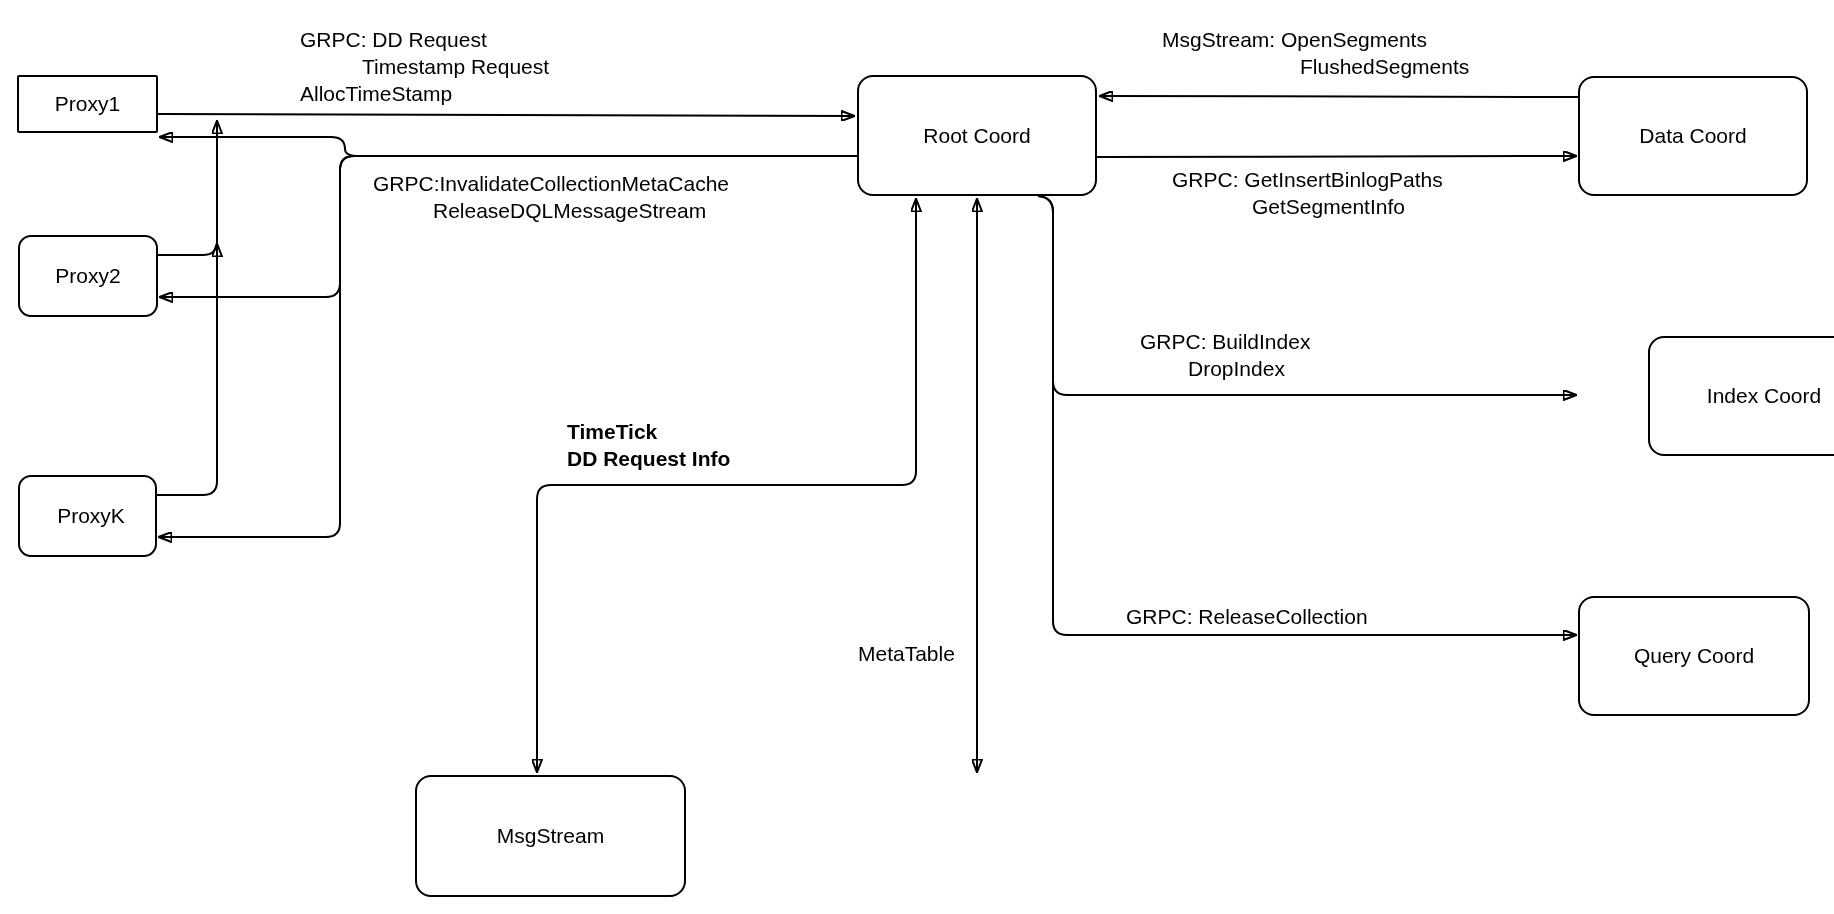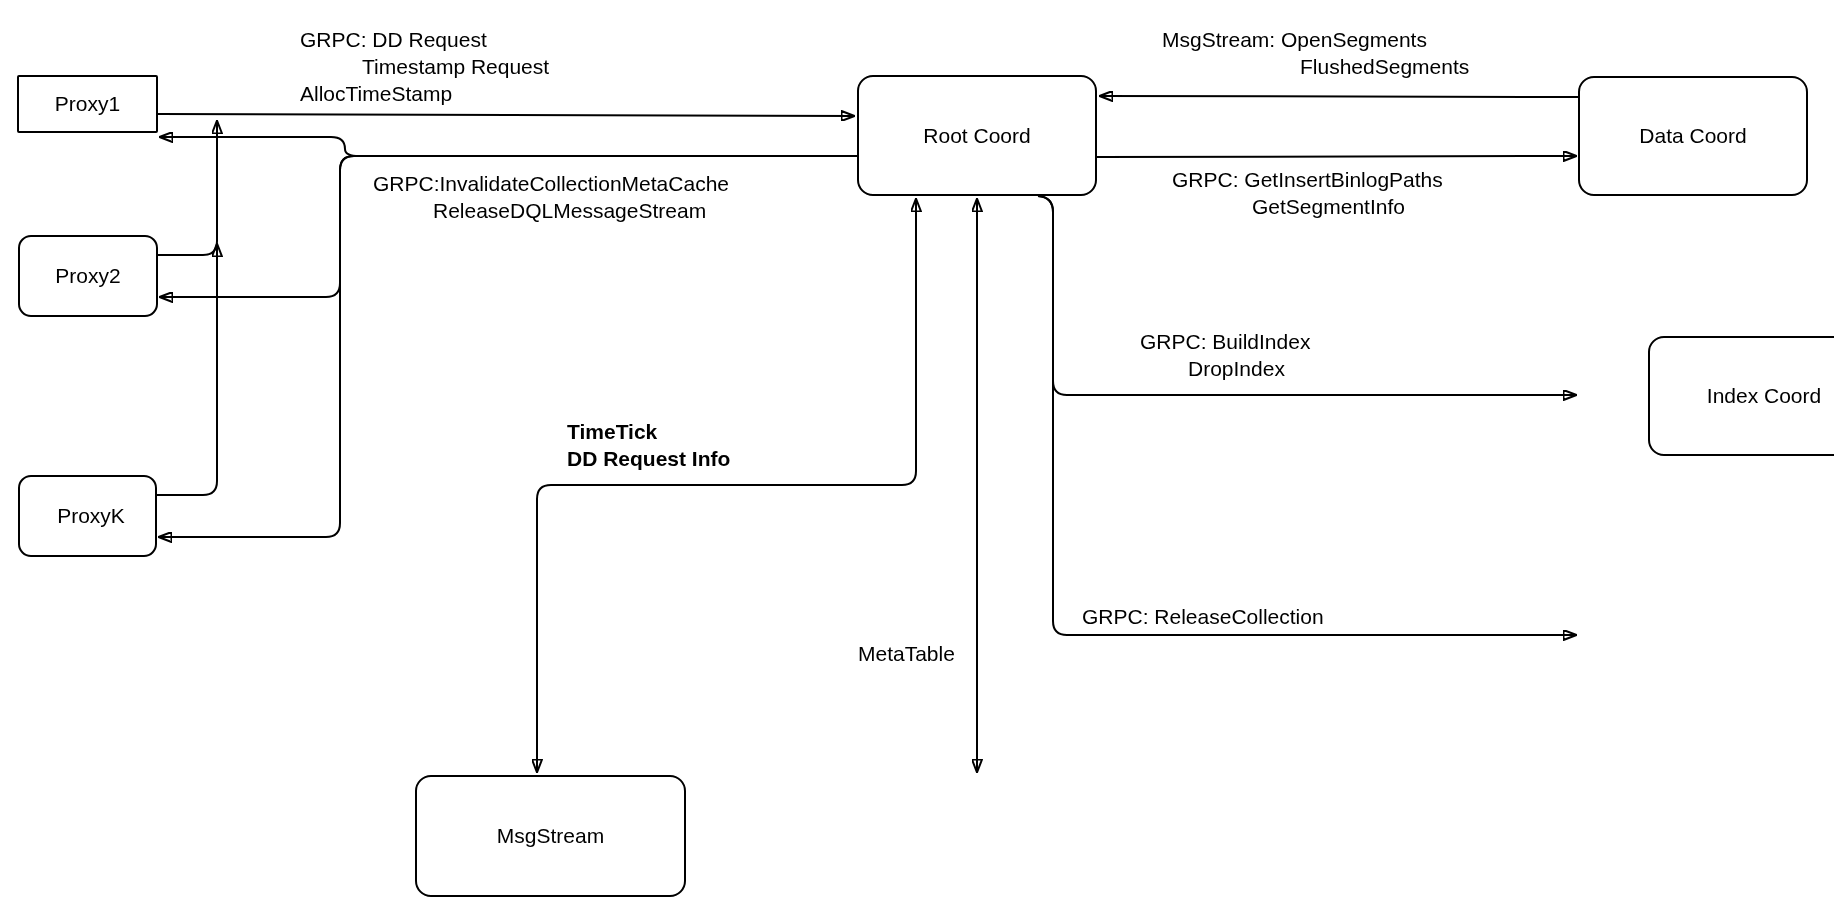--- a/index.html
+++ b/index.html
@@ -54,21 +54,21 @@
     position: absolute;
     font-size: 21px;
     line-height: 27px;
     white-space: nowrap;
   }
   #lbl-proxy-to-root     { left: 300px;  top: 26px;  }
   #lbl-root-to-proxy     { left: 373px;  top: 170px; }
   #lbl-data-to-root      { left: 1162px; top: 26px;  }
   #lbl-root-to-data      { left: 1172px; top: 166px; }
   #lbl-root-to-index     { left: 1140px; top: 328px; }
-  #lbl-root-to-query     { left: 1082px; top: 603px; }
+  #lbl-root-to-query     { left: 1126px; top: 603px; }
   #lbl-root-to-msgstream { left: 567px;  top: 418px; font-weight: bold; }
   #lbl-root-to-etcd      { left: 858px;  top: 640px; }
 </style>
 </head>
 <body>
 
 <div class="canvas">
 
   <svg class="edges" width="1834" height="914" viewBox="0 0 1834 914">
     <defs>
@@ -106,20 +106,23 @@
   </div>
   <div class="node" id="node-root-coord">
     <span>Root Coord</span>
   </div>
   <div class="node" id="node-data-coord">
     <span>Data Coord</span>
   </div>
   <div class="node" id="node-index-coord">
     <span>Index Coord</span>
   </div>
+  <div class="node" id="node-query-coord">
+    <span>Query Coord</span>
+  </div>
   <div class="node" id="node-msgstream">
     <span>MsgStream</span>
   </div>
 
   <div class="elabel" id="lbl-proxy-to-root">
     <div>GRPC: DD Request</div>
     <div style="margin-left:62px">Timestamp Request</div>
     <div style="">AllocTimeStamp</div>
   </div>
 

